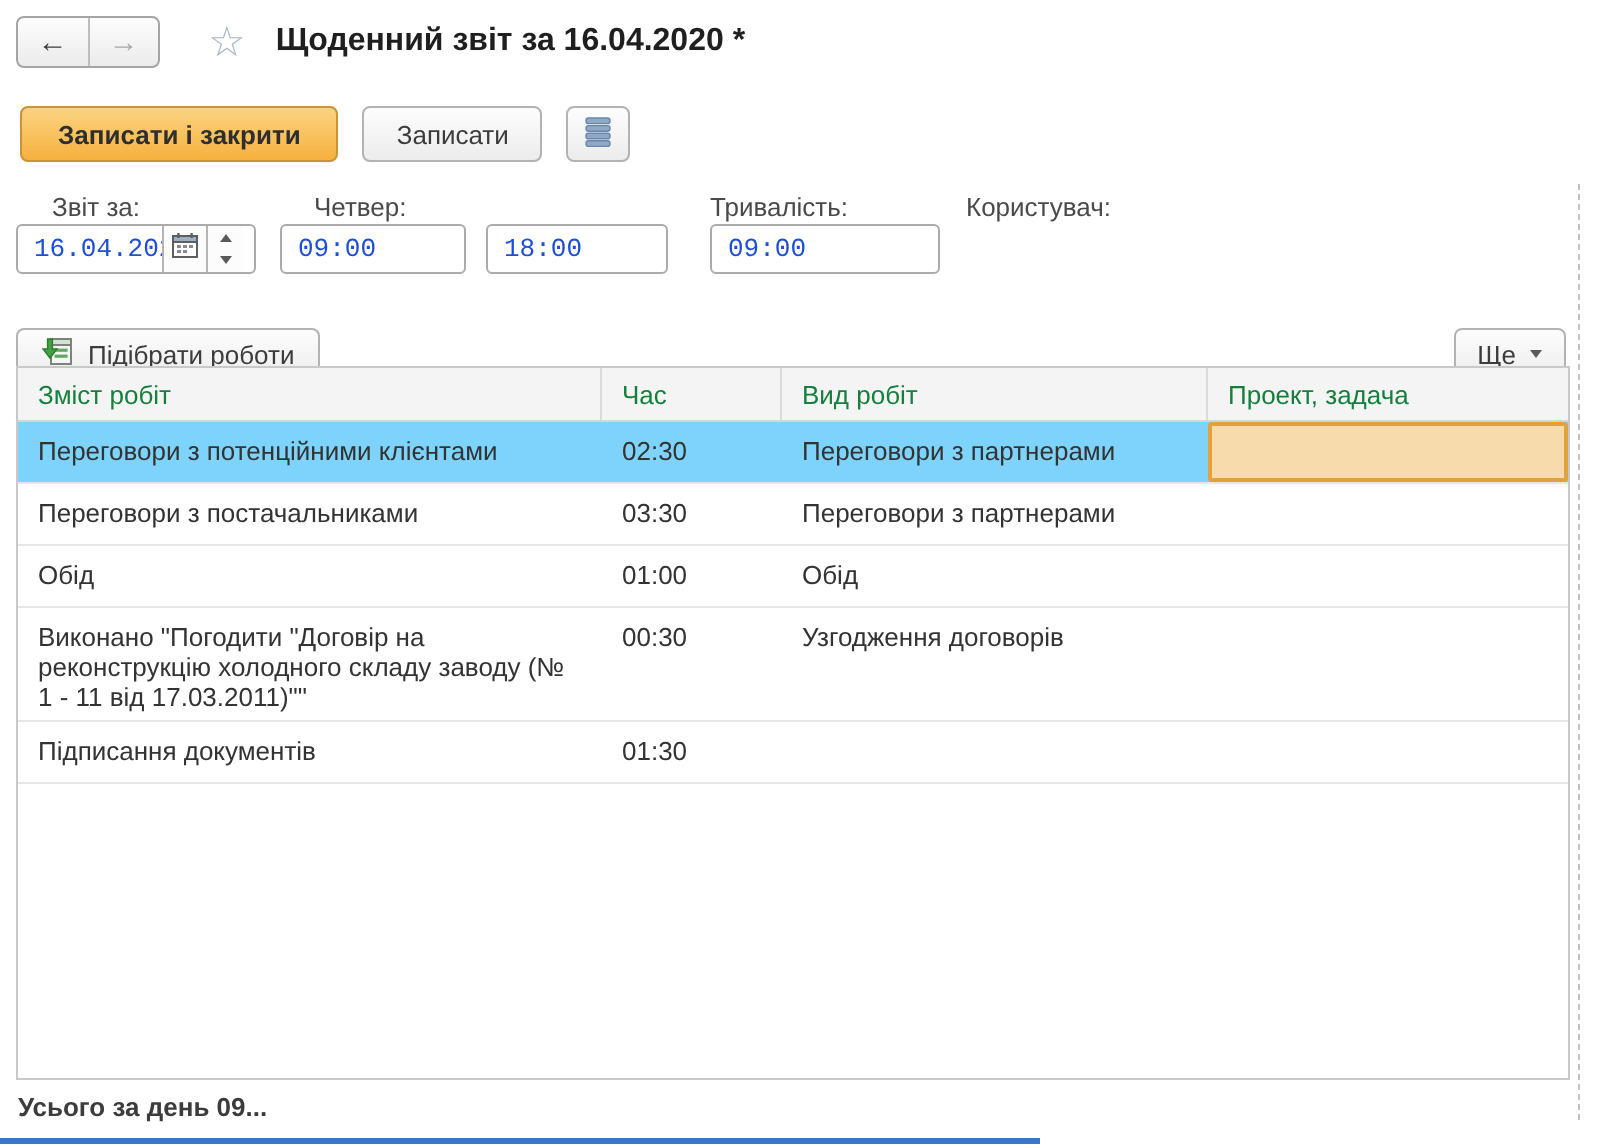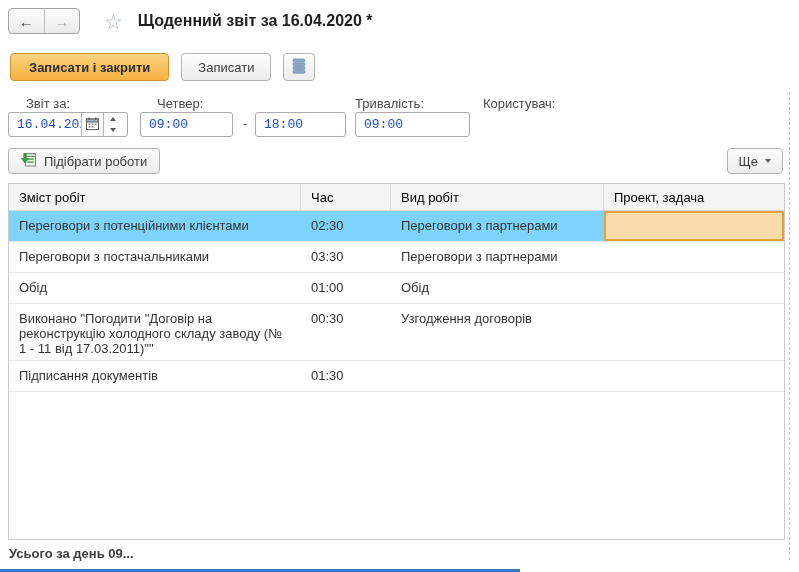--- a/index.html
+++ b/index.html
@@ -46,31 +46,31 @@
               border-top:4px solid #5a5a5a; }
   .tri-down-lg { border-left-width:4px; border-right-width:4px; border-top-width:5px; border-top-color:#4a4a4a; }
   .dash-sep { position:absolute; top:20px; font-size:13px; color:#333; }
   .combo-text { flex:1; display:flex; align-items:center; padding-left:8px; font-size:13px; color:#1c1c1c;
                 white-space:nowrap; overflow:hidden; }
   .combo-btn { width:26px; border-left:1px solid #b5b5b5; background:linear-gradient(#fcfcfc,#ededed);
                display:flex; align-items:center; justify-content:center; cursor:pointer; }
 
   
   .actions-row { position:absolute; left:8px; top:148px; width:777px; height:26px; }
-  .act-btn { position:absolute; top:0; height:26px;justify-content:space-between; }
+  .act-btn { position:absolute; top:16px; height:26px;justify-content:space-between; }
   .btn-pick { left:0; padding:0 12px; gap:7px; }
   .btn-add { left:167px; }
   .btn-more { right:2px; padding:0 11px; gap:7px; }
 
   
   .table { position:absolute; left:8px; top:183px; width:777px; height:357px;
            border:1px solid #c9c9c9; background:#fff; overflow:hidden; }
   .thead { display:grid; grid-template-columns:292px 90px 213px 1fr; height:27px;
            background:#f4f4f4; border-bottom:1px solid #d5d5d5; }
-  .th { display:flex; align-items:center; padding:0 10px; font-size:13px; color:#000000;
+  .th { display:flex; align-items:center; padding:0 10px; font-size:13px; color:#15803d;
         border-right:1px solid #dadada; overflow:hidden; white-space:nowrap; }
   .th:last-child { border-right:none; }
   .trow { display:grid; grid-template-columns:292px 90px 213px 1fr; min-height:31px;
           border-bottom:1px solid #e6e6e6; background:#fff; }
   .trow.active { background:#7dd3fc; }
   .tcell { padding:7px 10px 4px; font-size:13px; color:#333333; line-height:15px; overflow:hidden; }
   .cell-project { position:relative; padding:0; }
   .sel-cell { position:absolute; top:0; left:0; right:0; bottom:0; background:#f7dbac;
               border:2px solid #e1a13d; border-radius:2px; }
 
@@ -141,21 +141,21 @@
             <div class="tri-down"></div>
           </div>
       </div>
     </div>
 
     <div class="f-label" style="left:157px;text-align:center;">Четвер:</div>
     <div class="input-box" style="left:140px; width:93px;">
       <input class="raw" value="09:00" style="">
     </div>
     <div class="dash-sep" style="left:243px;">-</div>
-    <div class="input-box" style="left:255px; width:91px;">
+    <div class="input-box" style="left:243px; width:91px;">
       <input class="raw" value="18:00" style="">
     </div>
 
     <div class="f-label" style="left:355px;">Тривалість:</div>
     <div class="input-box" style="left:355px; width:115px;">
       <input class="raw" value="09:00" style="">
     </div>
 
     <div class="f-label" style="left:483px;">Користувач:</div>
   </div>

